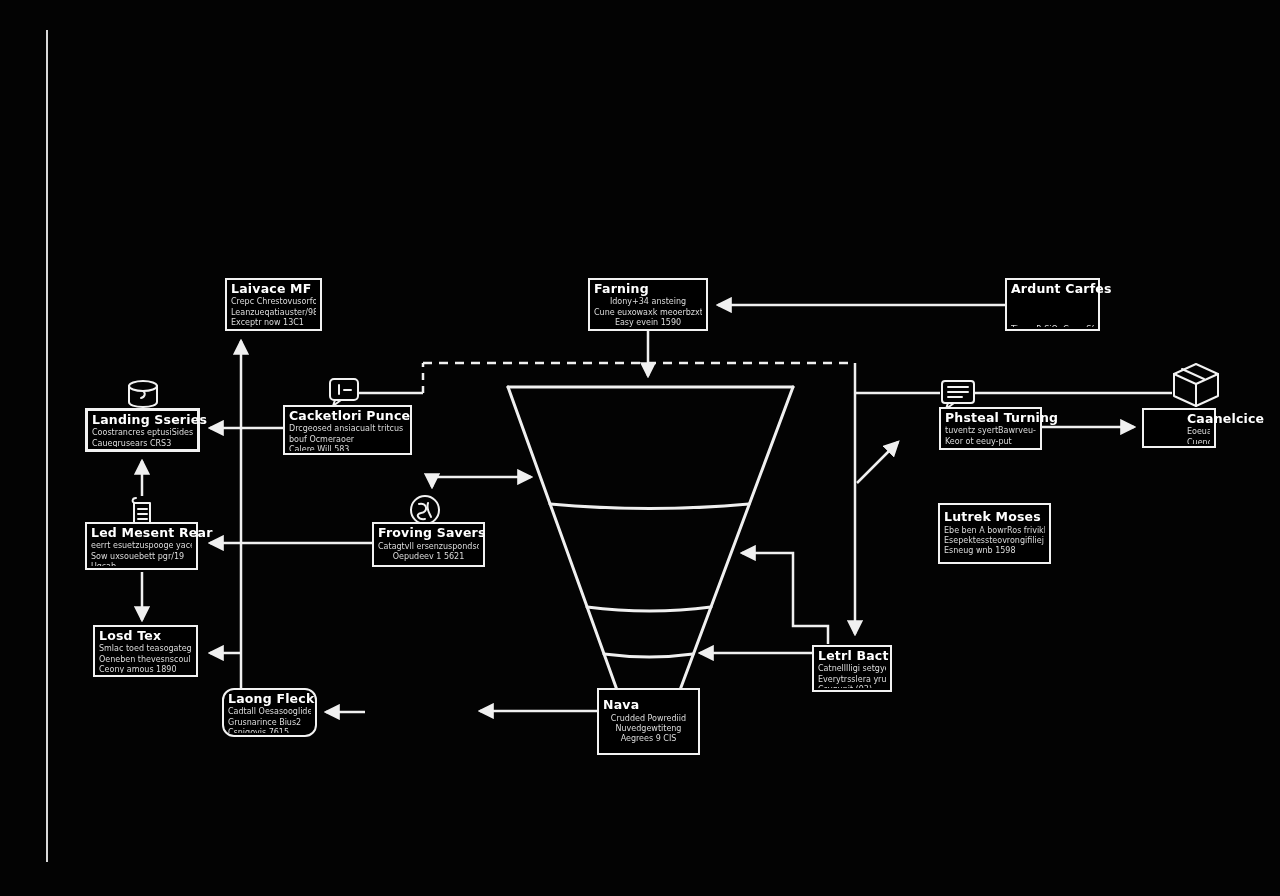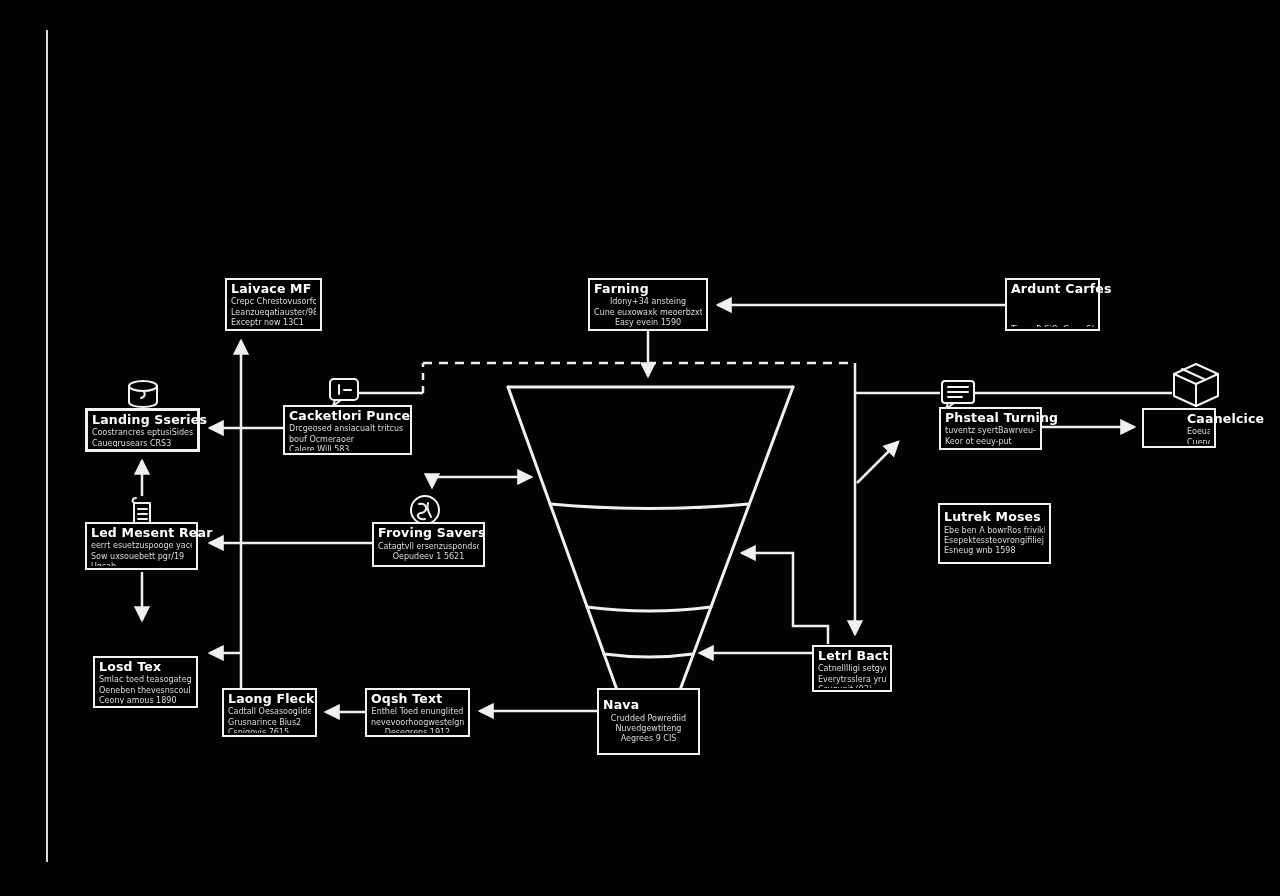--- a/index.html
+++ b/index.html
@@ -48,22 +48,22 @@
   #n-lawace    {left:225px;top:278px;width:97px; height:53px;}
   #n-farning   {left:588px;top:278px;width:120px;height:53px;}
   #n-ardunt    {left:1005px;top:278px;width:95px;height:53px;gap:28px;}
   #n-landing   {left:85px; top:408px;width:115px;height:44px;}
   #n-cacketlori{left:283px;top:405px;width:129px;height:50px;}
   #n-phsteal   {left:912px;top:407px;width:103px;height:43px;margin-left:27px;}
   #n-ganelcice {left:1142px;top:408px;width:74px;height:40px;padding-left:43px;}
   #n-ledmesent {left:85px; top:522px;width:113px;height:48px;}
   #n-froving   {left:372px;top:522px;width:113px;height:45px;}
   #n-lutrek    {left:920px;top:503px;width:113px;height:61px;margin-left:18px;}
-  #n-losdtex   {left:93px; top:625px;width:105px;height:52px;margin-top:31px;}
-  #n-laong     {left:222px;top:688px;width:95px;height:49px;}
+  #n-losdtex   {left:93px; top:625px;width:105px;height:52px;}
+  #n-laong     {left:222px;top:688px;width:95px;height:49px;border-radius:12px;}
   #n-oqsh      {left:365px;top:688px;width:105px;height:49px;}
   #n-nava      {left:597px;top:688px;width:103px;height:67px;}
   #n-letrl     {left:812px;top:645px;width:80px;height:47px;}
 </style>
 </head>
 <body>
 
 <div class="stage">
 
   <svg class="wires" width="1280" height="896" viewBox="0 0 1280 896">
@@ -267,28 +267,20 @@
 
   <div class="node" id="n-laong">
     <div class="title">Laong Fleck</div>
     <div class="body">
       <span>Cadtall Oesasooglides</span>
       <span>Grusnarince Bius2</span>
       <span>Csnigovis 7615</span>
     </div>
   </div>
 
-  <div class="node center" id="n-oqsh">
-    <div class="title">Oqsh Text</div>
-    <div class="body">
-      <span>Enthel Toed enunglited</span>
-      <span>nevevoorhoogwestelgn</span>
-      <span>Desegrens 1912</span>
-    </div>
-  </div>
 
   <div class="node center" id="n-nava">
     <div class="title">Nava</div>
     <div class="body">
       <span>Crudded Powrediid</span>
       <span>Nuvedgewtiteng</span>
       <span>Aegrees 9 CIS</span>
     </div>
   </div>
 

